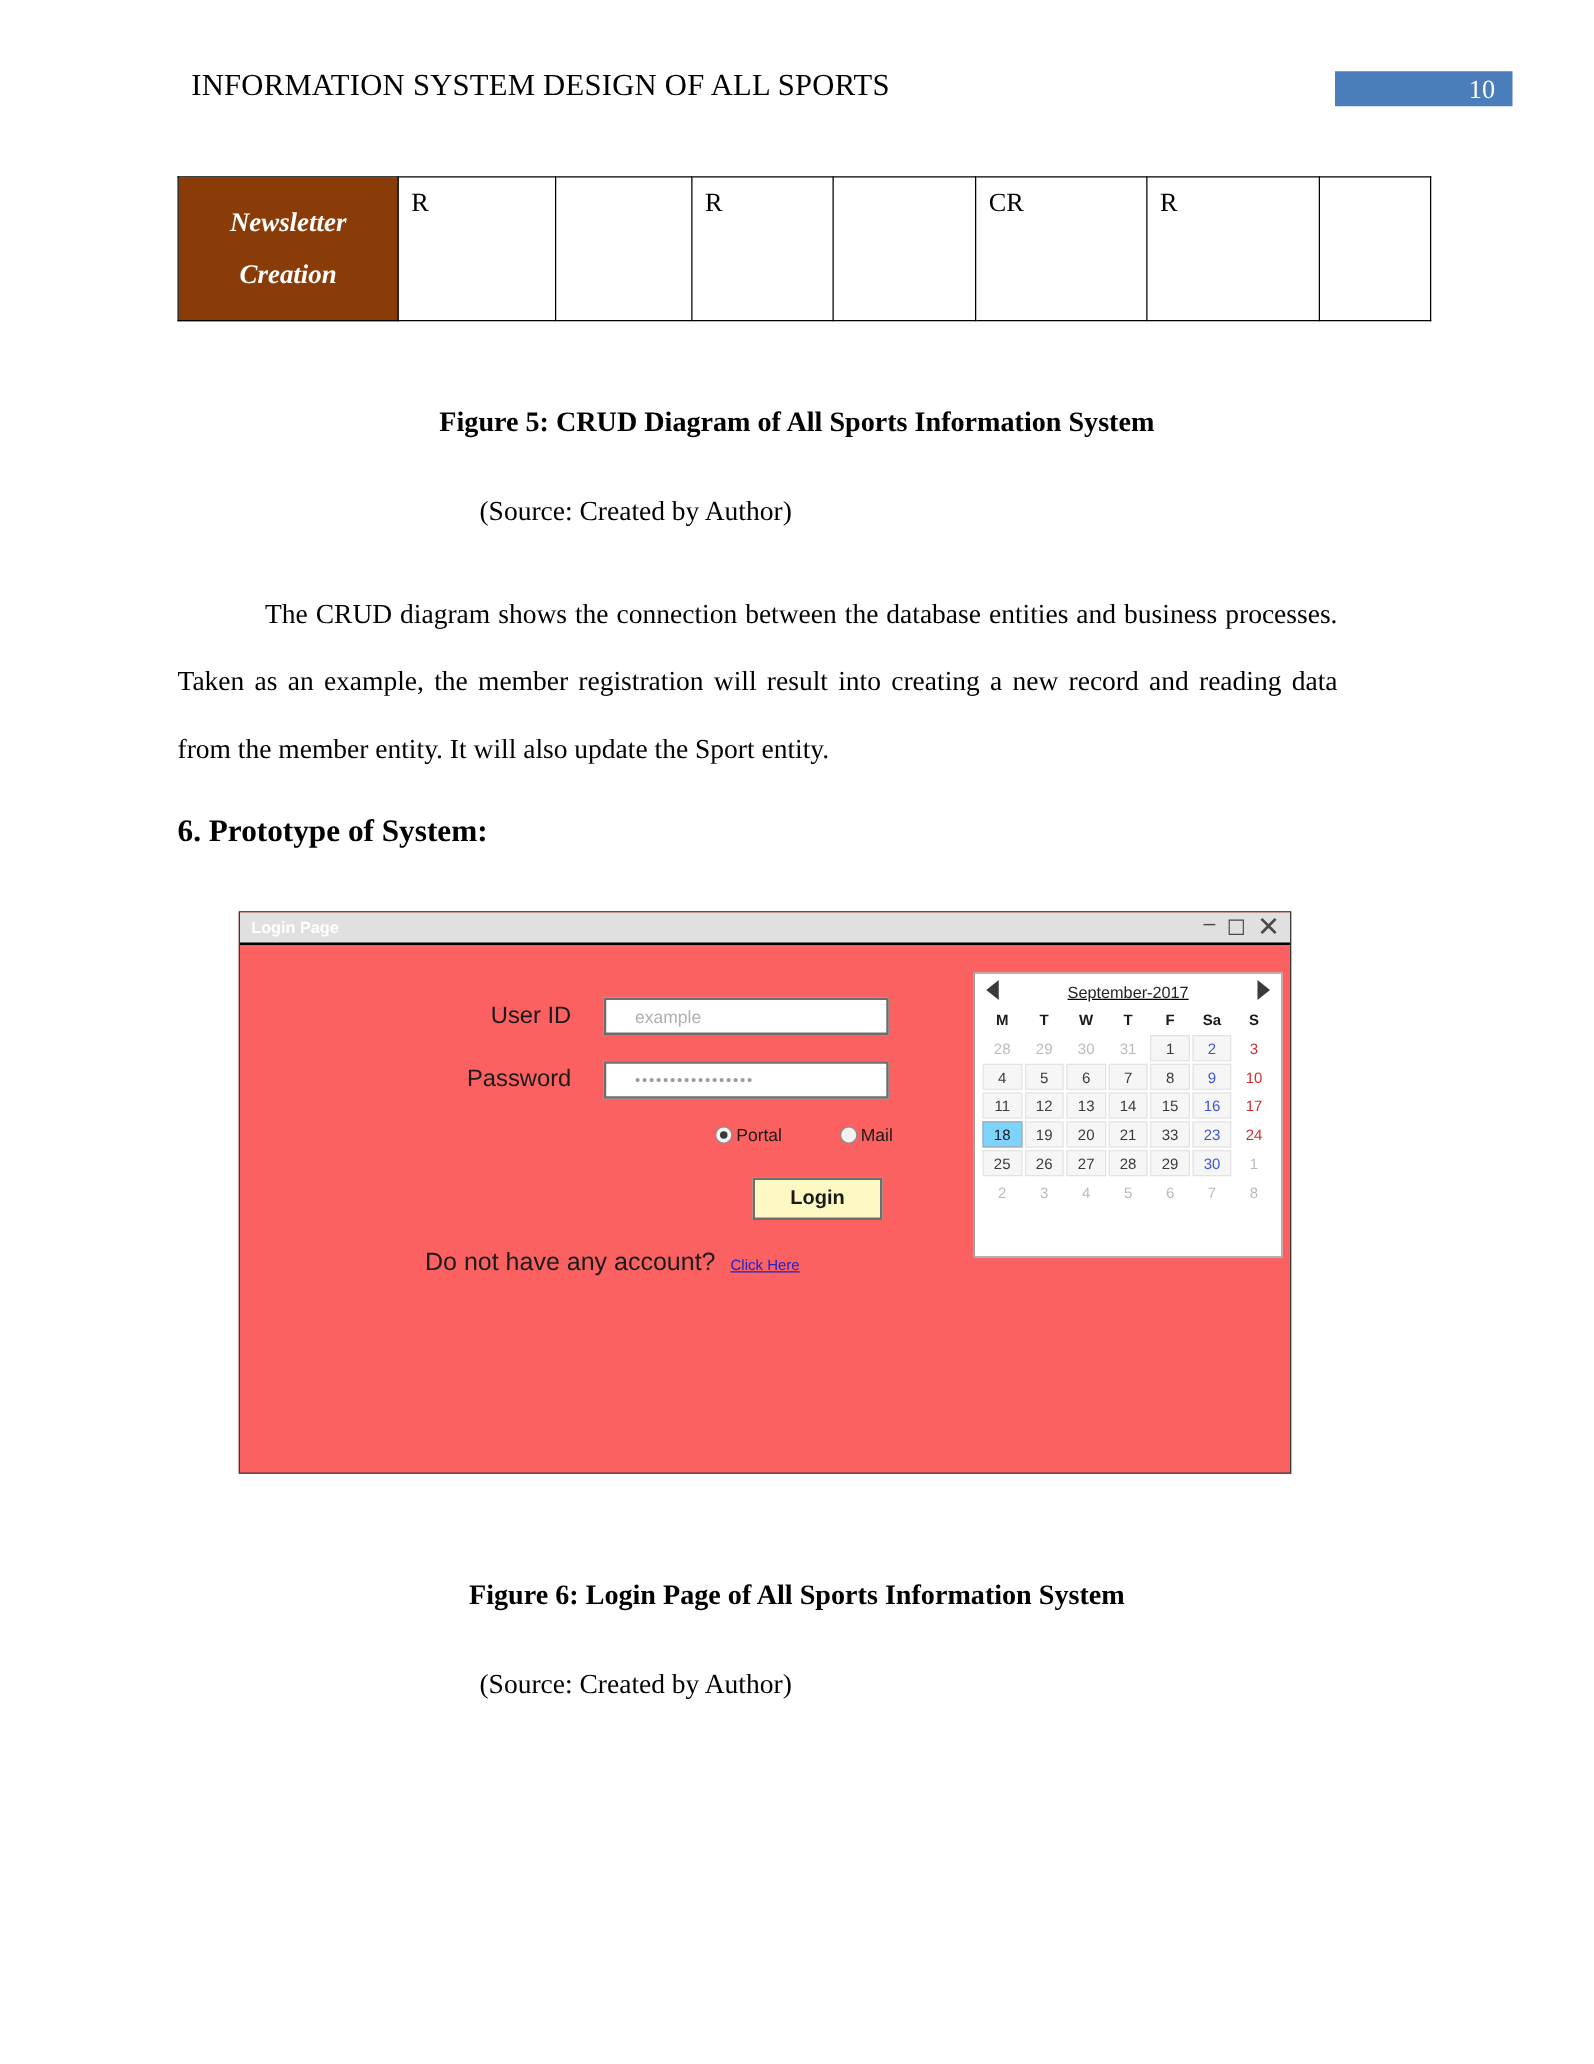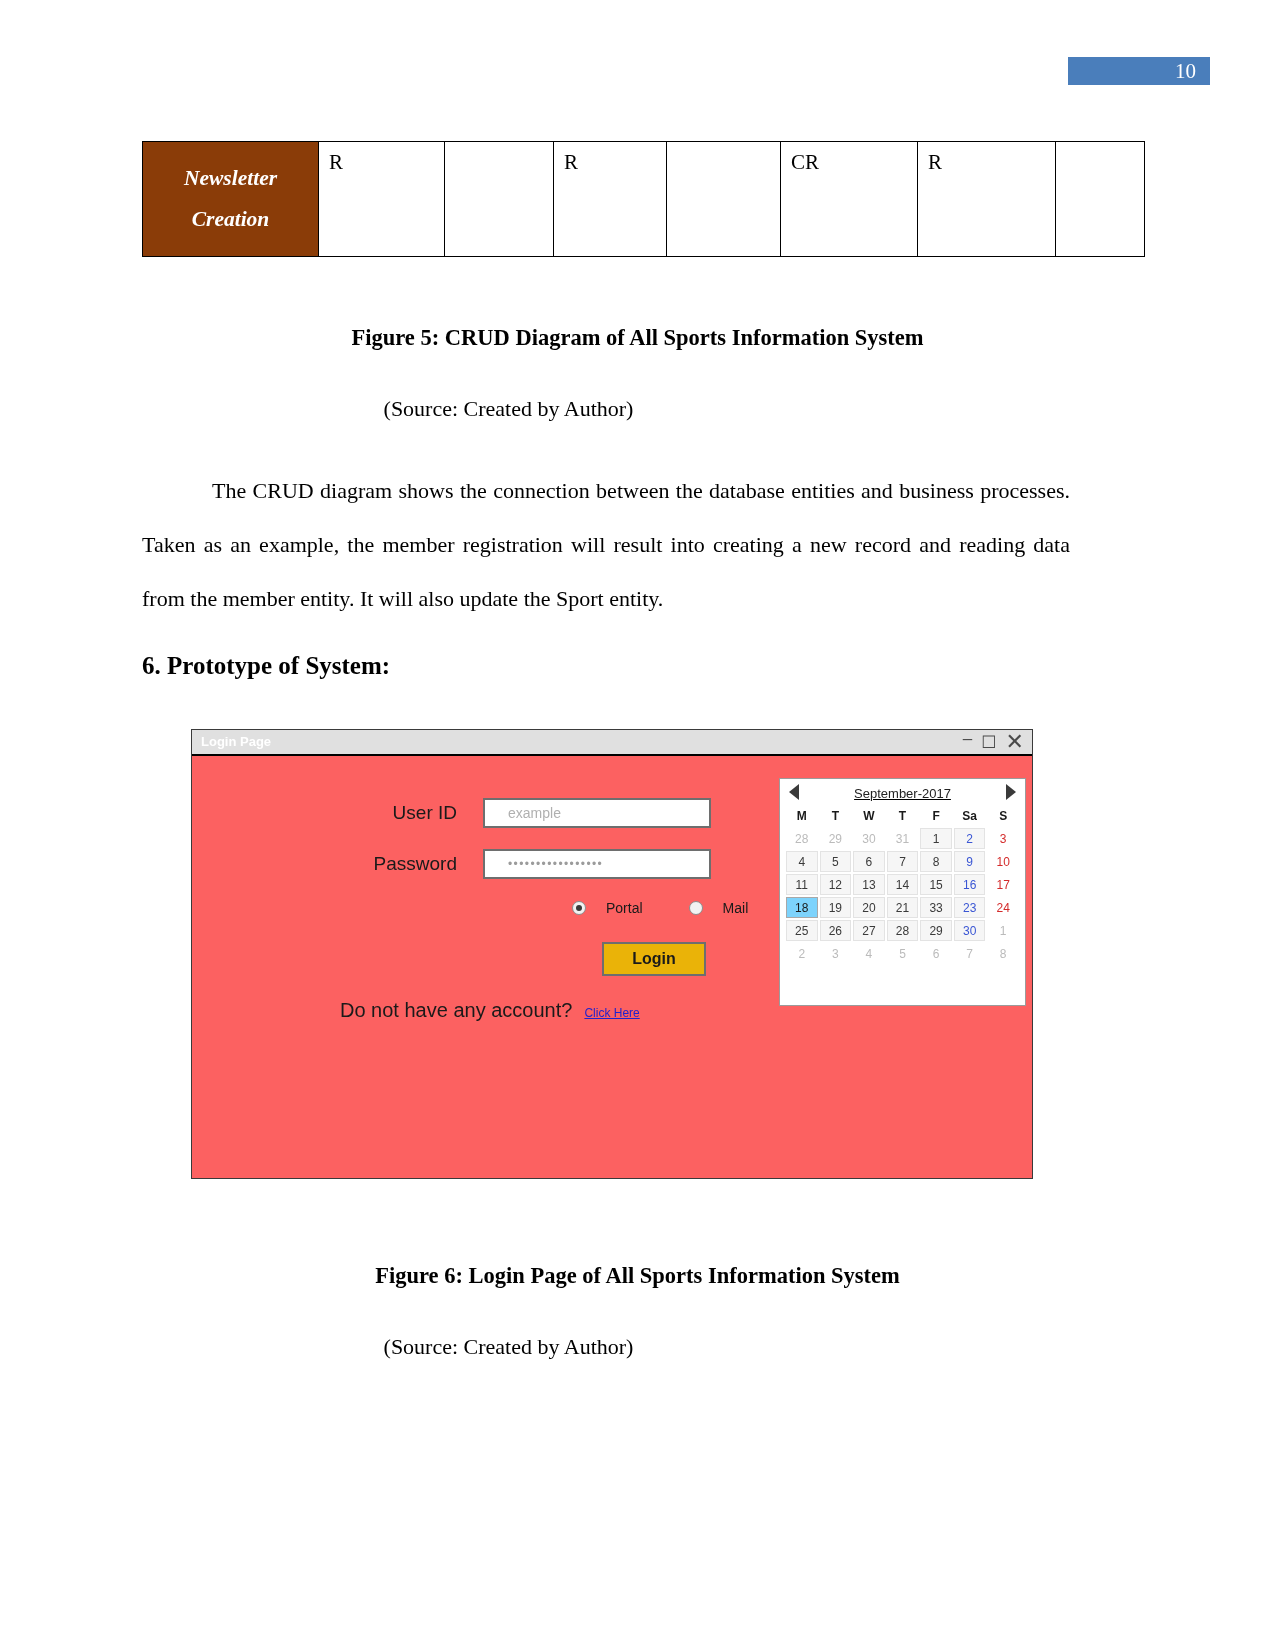--- a/index.html
+++ b/index.html
@@ -226,21 +226,21 @@
     position: absolute;
     left: 380px;
     top: 144px;
     display: flex;
     align-items: center;
     gap: 46px;
   }
   .radio-opt {
     display: flex;
     align-items: center;
-    gap: 20px;
+    gap: 3px;
   }
   .radio-dot {
     width: 14px;
     height: 14px;
     border-radius: 50%;
     background: #f2f2f2;
     border: 1px solid #8c8c8c;
     box-sizing: border-box;
     position: relative;
   }
@@ -257,21 +257,21 @@
     font-size: 14px;
     color: #1a1a1a;
   }
 
   .login-button {
     position: absolute;
     left: 410px;
     top: 186px;
     width: 104px;
     height: 34px;
-    background: #eab308;
+    background: #fef9c3;
     border: 2px solid #6e6e6e;
     box-sizing: border-box;
     display: flex;
     align-items: center;
     justify-content: center;
     font-family: "Liberation Sans", sans-serif;
     font-size: 16px;
     font-weight: bold;
     color: #1a1a1a;
   }
@@ -368,20 +368,21 @@
   .cal-day.today {
     background: #7dd3fc;
     border-color: #a8a8a8;
     color: #1a1a1a;
   }
 </style>
 </head>
 <body>
 
 <div class="page-header">
+  <div class="doc-header-title">INFORMATION SYSTEM DESIGN OF ALL SPORTS</div>
   <div class="page-number-box">
     <span class="page-number-text">10</span>
   </div>
 </div>
 
 <table class="crud-table">
   <tbody>
     <tr>
       <td class="label-cell c0">
         <span class="l1">Newsletter</span>

